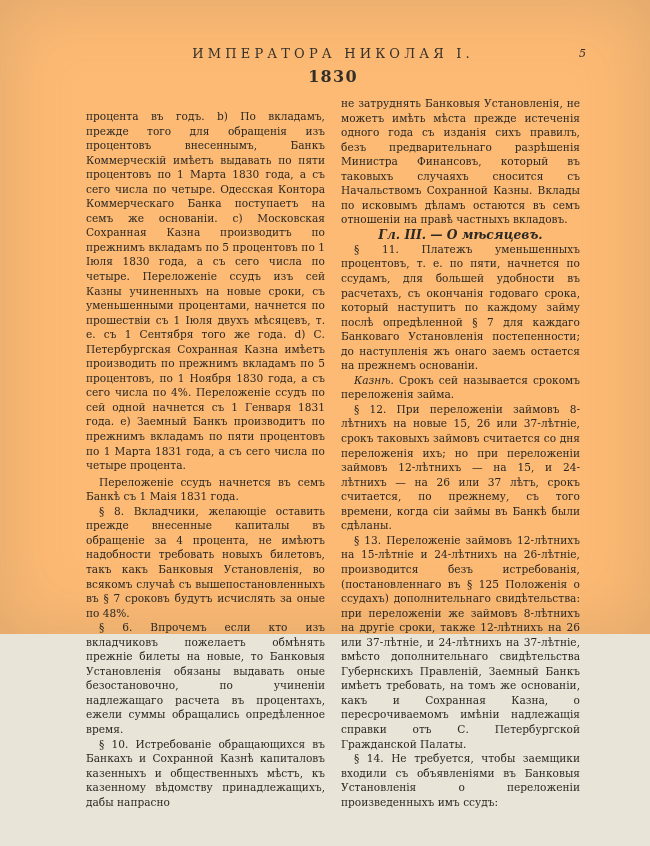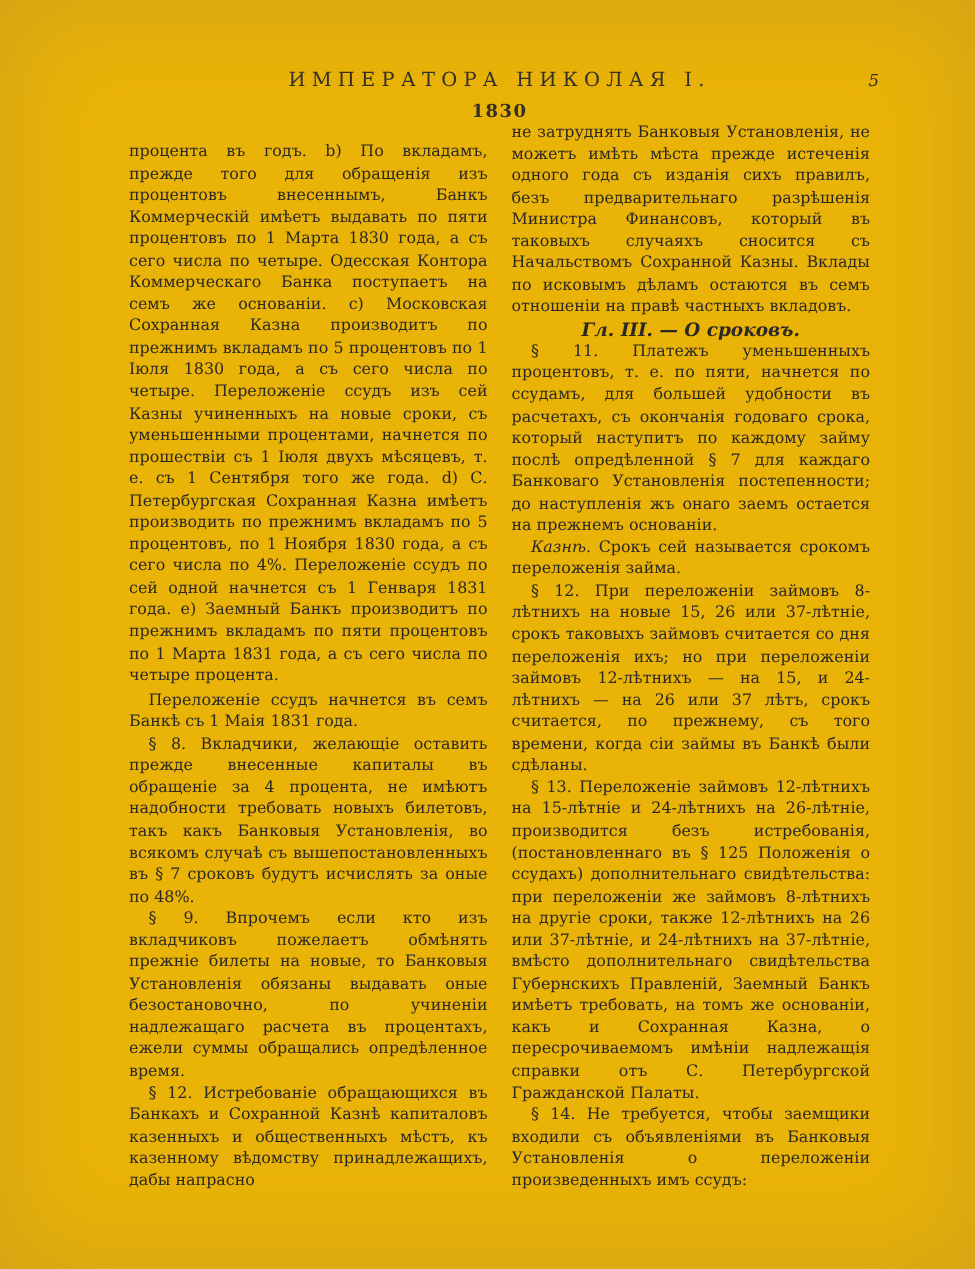--- a/index.html
+++ b/index.html
@@ -2,39 +2,39 @@
 <html><head>
 <meta charset="utf-8">
 <style>
   html,body{margin:0;padding:0;}
   body{
     width:650px;height:846px;overflow:hidden;
     background:#e9e4d8;
     font-family:"DejaVu Serif","Liberation Serif",serif;
   }
   .page{
-    position:relative;width:650px;height:846px;
-    background:#eab308;
+    position:relative;width:650px;height:634px;
+    background:#fdba74;
     box-shadow:inset 0 0 70px rgba(110,100,78,.22);
     color:#2b2823;
     box-sizing:border-box;
     padding:46px 70px 0 86px;
   }
   .hdr{
     position:relative;text-align:center;
     font-size:13px;letter-spacing:.32em;
     color:#33302a;white-space:nowrap;
   }
   .pageno{
     position:absolute;right:-6px;top:1px;
     font-size:11px;letter-spacing:0;font-style:italic;
   }
   .year{
-    text-align:center;font-size:12px;font-weight:bold;
-    letter-spacing:.08em;margin-top:6px;margin-bottom:0;color:#33302a;
+    text-align:center;font-size:16px;font-weight:bold;
+    letter-spacing:.08em;margin-top:6px;margin-bottom:10px;color:#33302a;
   }
   .columns{display:flex;align-items:flex-end;}
   .col{width:239px;flex:0 0 239px;
     font-size:10.6px;line-height:14.55px;
     text-align:justify;text-justify:inter-word;
     color:#2b2823;}
   .divider{width:1px;background:#56524a;margin:2px 7px 0 8px;flex:0 0 1px;}
   .col p{margin:0;text-indent:13px;}
   .col p.noindent{text-indent:0;}
   .col p.gap{margin-top:2px;}
@@ -56,29 +56,29 @@
   </div>
 
   <div class="year">1830</div>
 
   <div class="columns">
 
     <div class="col">
       <p class="noindent">процента въ годъ. b) По вкладамъ, прежде того для обращенія изъ процентовъ внесеннымъ, Банкъ Коммерческій имѣетъ выдавать по пяти процентовъ по 1 Марта 1830 года, а съ сего числа по четыре. Одесская Контора Коммерческаго Банка поступаетъ на семъ же основаніи. c) Московская Сохранная Казна производитъ по прежнимъ вкладамъ по 5 процентовъ по 1 Іюля 1830 года, а съ сего числа по четыре. Переложеніе ссудъ изъ сей Казны учиненныхъ на новые сроки, съ уменьшенными процентами, начнется по прошествіи съ 1 Іюля двухъ мѣсяцевъ, т. е. съ 1 Сентября того же года. d) С. Петербургская Сохранная Казна имѣетъ производить по прежнимъ вкладамъ по 5 процентовъ, по 1 Ноября 1830 года, а съ сего числа по 4%. Переложеніе ссудъ по сей одной начнется съ 1 Генваря 1831 года. e) Заемный Банкъ производитъ по прежнимъ вкладамъ по пяти процентовъ по 1 Марта 1831 года, а съ сего числа по четыре процента.</p>
       <p class="gap">Переложеніе ссудъ начнется въ семъ Банкѣ съ 1 Маія 1831 года.</p>
       <p>§ 8. Вкладчики, желающіе оставить прежде внесенные капиталы въ обращеніе за 4 процента, не имѣютъ надобности требовать новыхъ билетовъ, такъ какъ Банковыя Установленія, во всякомъ случаѣ съ вышепостановленныхъ въ § 7 сроковъ будутъ исчислять за оные по 48%.</p>
-      <p>§ 9. Впрочемъ если кто изъ вкладчиковъ пожелаетъ обмѣнять прежніе билеты на новые, то Банковыя Установленія обязаны выдавать оные безостановочно, по учиненіи надлежащаго расчета въ процентахъ, ежели суммы обращались опредѣленное время.</p>
-      <p>§ 12. Истребованіе обращающихся въ Банкахъ и Сохранной Казнѣ капиталовъ казенныхъ и общественныхъ мѣстъ, къ казенному вѣдомству принадлежащихъ, дабы напрасно</p>
+      <p>§ 6. Впрочемъ если кто изъ вкладчиковъ пожелаетъ обмѣнять прежніе билеты на новые, то Банковыя Установленія обязаны выдавать оные безостановочно, по учиненіи надлежащаго расчета въ процентахъ, ежели суммы обращались опредѣленное время.</p>
+      <p>§ 10. Истребованіе обращающихся въ Банкахъ и Сохранной Казнѣ капиталовъ казенныхъ и общественныхъ мѣстъ, къ казенному вѣдомству принадлежащихъ, дабы напрасно</p>
     </div>
 
     <div class="divider"></div>
 
     <div class="col">
       <p class="noindent">не затруднять Банковыя Установленія, не можетъ имѣть мѣста прежде истеченія одного года съ изданія сихъ правилъ, безъ предварительнаго разрѣшенія Министра Финансовъ, который въ таковыхъ случаяхъ сносится съ Начальствомъ Сохранной Казны. Вклады по исковымъ дѣламъ остаются въ семъ отношеніи на правѣ частныхъ вкладовъ.</p>
-      <p class="chapter">Гл. III. — О сроковъ.</p>
+      <p class="chapter">Гл. III. — О мѣсяцевъ.</p>
       <p>§ 11. Платежъ уменьшенныхъ процентовъ, т. е. по пяти, начнется по ссудамъ, для большей удобности въ расчетахъ, съ окончанія годоваго срока, который наступитъ по каждому займу послѣ опредѣленной § 7 для каждаго Банковаго Установленія постепенности; до наступленія жъ онаго заемъ остается на прежнемъ основаніи.</p>
       <p><span class="lead-it">Казнѣ.</span><span> Срокъ сей называется срокомъ переложенія займа.</span></p>
       <p>§ 12. При переложеніи займовъ 8-лѣтнихъ на новые 15, 26 или 37-лѣтніе, срокъ таковыхъ займовъ считается со дня переложенія ихъ; но при переложеніи займовъ 12-лѣтнихъ — на 15, и 24-лѣтнихъ — на 26 или 37 лѣтъ, срокъ считается, по прежнему, съ того времени, когда сіи займы въ Банкѣ были сдѣланы.</p>
       <p>§ 13. Переложеніе займовъ 12-лѣтнихъ на 15-лѣтніе и 24-лѣтнихъ на 26-лѣтніе, производится безъ истребованія, (постановленнаго въ § 125 Положенія о ссудахъ) дополнительнаго свидѣтельства: при переложеніи же займовъ 8-лѣтнихъ на другіе сроки, также 12-лѣтнихъ на 26 или 37-лѣтніе, и 24-лѣтнихъ на 37-лѣтніе, вмѣсто дополнительнаго свидѣтельства Губернскихъ Правленій, Заемный Банкъ имѣетъ требовать, на томъ же основаніи, какъ и Сохранная Казна, о пересрочиваемомъ имѣніи надлежащія справки отъ С. Петербургской Гражданской Палаты.</p>
       <p>§ 14. Не требуется, чтобы заемщики входили съ объявленіями въ Банковыя Установленія о переложеніи произведенныхъ имъ ссудъ:</p>
     </div>
 
   </div>
 
 </div>

